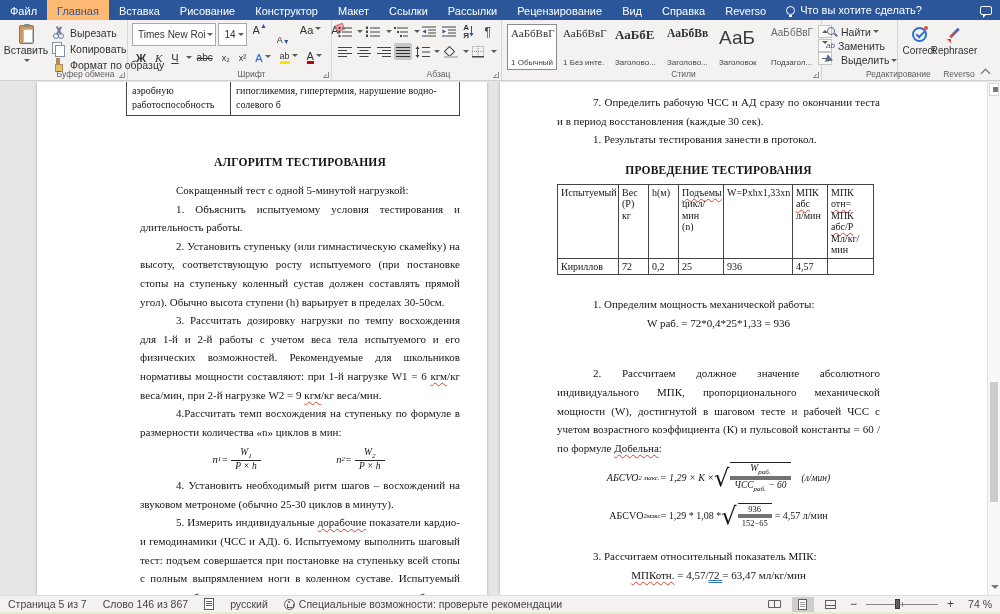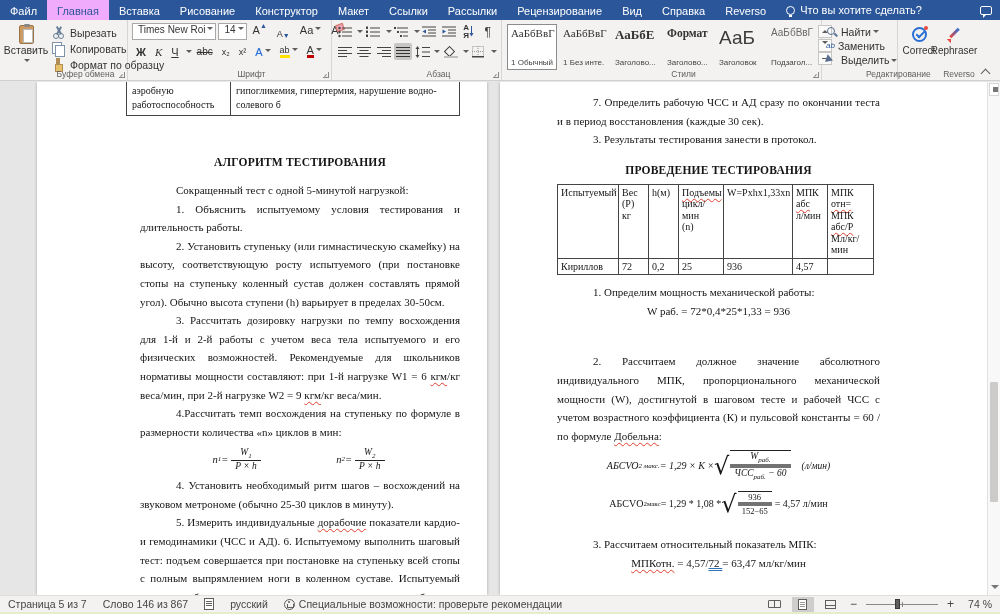--- a/index.html
+++ b/index.html
@@ -2,21 +2,21 @@
 <html><head>
 <meta charset="utf-8">
 <style>
   * { box-sizing: border-box; margin:0; padding:0; }
   html,body { width:1000px; height:614px; overflow:hidden; }
   body { font-family:"Liberation Sans", sans-serif; background:#e7e6e6; position:relative; }
 
   
   .titlebar { height:20px; background:#2b579a; display:flex; align-items:stretch; color:#fff; font-size:11px; }
   .tab { padding:3px 10px 2px; cursor:default; display:flex; align-items:center; white-space:nowrap; }
-  .tab.active { background:#f0abfc; color:#2b579a; }
+  .tab.active { background:#fdba74; color:#2b579a; }
   .tellme { display:flex; align-items:center; gap:5px; margin-left:10px; }
   .bulb { width:9px; height:9px; border:1px solid #fff; border-radius:50%; position:relative; }
   .bulb::after { content:""; position:absolute; left:2px; bottom:-3px; width:3px; height:2px; background:#fff; }
   .tb-right { margin-left:auto; display:flex; align-items:center; padding-right:8px; }
   .comment-ic { width:12px; height:9px; border:1px solid #fff; border-radius:2px; position:relative; }
   .comment-ic::after { content:""; position:absolute; left:2px; bottom:-4px; border:2px solid transparent; border-top-color:#fff; border-left-color:#fff; }
 
   
   .ribbon { height:61px; background:#f3f2f1; border-bottom:1px solid #d2d0ce; display:flex; position:relative; font-size:10.5px; color:#333; }
   .grp { position:relative; border-right:1px solid #d8d6d4; padding:3px 4px 13px; display:flex; }
@@ -36,21 +36,21 @@
   .cut-ic::before, .cut-ic::after { content:""; position:absolute; left:7px; top:0; width:1.5px; height:9px; background:#6a8099; }
   .cut-ic::before { transform:rotate(30deg); } .cut-ic::after { transform:rotate(-30deg); }
   .cut-ic i::before, .cut-ic i::after { content:""; position:absolute; bottom:0; width:4px; height:4px; border:1.5px solid #6a8099; border-radius:50%; }
   .cut-ic i::before { left:2px; } .cut-ic i::after { right:2px; }
   .copy-ic::before { content:""; position:absolute; left:1px; top:0; width:8px; height:10px; background:#fff; border:1px solid #7f93a8; }
   .copy-ic::after { content:""; position:absolute; left:4px; top:3px; width:8px; height:10px; background:#fff; border:1px solid #7f93a8; }
   .fmt-ic::before { content:""; position:absolute; left:5px; top:0; width:4px; height:6px; background:#b08d57; }
   .fmt-ic::after { content:""; position:absolute; left:4px; top:6px; width:6px; height:6px; background:#e8c06a; border:1px solid #b08d57; }
 
   
-  .combo { background:#fff; border:1px solid #aaa8a6; height:17px; display:flex; align-items:flex-start; padding:0 2px 0 5px; font-size:10px; white-space:nowrap; }
+  .combo { background:#fff; border:1px solid #aaa8a6; height:23px; display:flex; align-items:center; padding:0 2px 0 5px; font-size:10px; white-space:nowrap; }
   .fbtn { padding:1px 4px; font-size:11px; display:flex; align-items:flex-start; }
   .fbtn.b { font-weight:bold; } .fbtn.i { font-style:italic; font-family:"Liberation Serif",serif; }
   .fbtn.u { text-decoration:underline; }
   .mark-up { font-size:7px; color:#2b579a; margin-top:-2px; }
   .strike { text-decoration:line-through; font-size:10px; }
   .hl { border-bottom:3px solid #ffe100; line-height:10px; }
   .fc { border-bottom:3px solid #c00000; line-height:10px; }
   .fx { color:#2b6fd4; text-shadow:0 0 1px #9ec3f0; }
   .clearfmt { position:relative; }
   .clearfmt::after { content:""; position:absolute; right:-1px; top:1px; width:6px; height:5px; background:#f2a4b8; border:1px solid #c76; transform:rotate(-20deg); }
@@ -405,21 +405,21 @@
       </div>
       <div class="stylecard">
         <span class="scs">АаБбВвГ</span>
         <span class="scn">1 Без инте...</span>
       </div>
       <div class="stylecard">
         <span class="scs" style="font-weight:bold; font-size:13px;">АаБбЕ</span>
         <span class="scn">Заголово...</span>
       </div>
       <div class="stylecard">
-        <span class="scs" style="font-weight:bold; font-size:11.5px;">Формат</span>
+        <span class="scs" style="font-weight:bold; font-size:11.5px;">АаБбВв</span>
         <span class="scn">Заголово...</span>
       </div>
       <div class="stylecard">
         <span class="scs" style="font-family:'Liberation Sans',sans-serif; font-size:19px; color:#3b3b3b;">АаБ</span>
         <span class="scn">Заголовок</span>
       </div>
       <div class="stylecard">
         <span class="scs" style="font-family:'Liberation Sans',sans-serif; font-size:10px; color:#6a6a6a;">АаБбВвГ</span>
         <span class="scn">Подзагол...</span>
       </div>
@@ -513,21 +513,21 @@
         </span>
       </div>
       <p>4. Установить необходимый ритм шагов – восхождений на звуковом метрономе (обычно 25-30 циклов в минуту).</p>
       <p><span>5. Измерить индивидуальные </span><span class="sp">дорабочие</span><span> показатели кардио- и гемодинамики (ЧСС и АД). 6. Испытуемому выполнить шаговый тест: подъем совершается при постановке на ступеньку всей стопы с полным выпрямлением ноги в коленном суставе. Испытуемый должен свободно и ритмично дышать и координировать работу рук как при обычной ходьбе. Регистрировать</span></p>
     </div>
   </div>
 
   <div class="page pr doc">
     <div class="rcontent">
       <p>7. Определить рабочую ЧСС и АД сразу по окончании теста и в период восстановления (каждые 30 сек).</p>
-      <p>3. Результаты тестирования занести в протокол.</p>
+      <p>1. Результаты тестирования занести в протокол.</p>
       <h3 class="rh" style="">ПРОВЕДЕНИЕ ТЕСТИРОВАНИЯ</h3>
       <table class="rtable">
         <tbody>
             <tr>
           <td style="width:61px;"><span>Испытуемый</span></td>
           <td style="width:30px;"><span>Вес
 (Р)
 кг</span></td>
           <td style="width:30px;"><span>h(м)</span></td>
           <td style="width:45px;"><span class="sp">Подъемы</span><span>
@@ -547,21 +547,21 @@
           <td>Кириллов</td>
           <td>72</td>
           <td>0,2</td>
           <td>25</td>
           <td>936</td>
           <td>4,57</td>
           <td></td>
         </tr>
       </tbody>
         </table>
-      <p style="margin-top:8px;">1. Определим мощность механической работы:</p>
+      <p style="margin-top:20px;">1. Определим мощность механической работы:</p>
       <p class="noind" style="text-align:center;">W раб. = 72*0,4*25*1,33 = 936</p>
       <p style="margin-top:32px;"><span>2. Рассчитаем должное значение абсолютного индивидуального МПК, пропорционального механической мощности (W), достигнутой в шаговом тесте и рабочей ЧСС с учетом возрастного коэффициента (К) и пульсовой константы = 60 / по формуле </span><span class="sp">Добельна</span><span>:</span></p>
       <div class="fcenter">
         <span class="math">
           <span>АБСVO</span>
             <sub>2 макс.</sub>
             <span> = 1,29 × К × </span>
           <span class="sqrt">
               <span class="rad">√</span>
             <span class="frac rooted">

